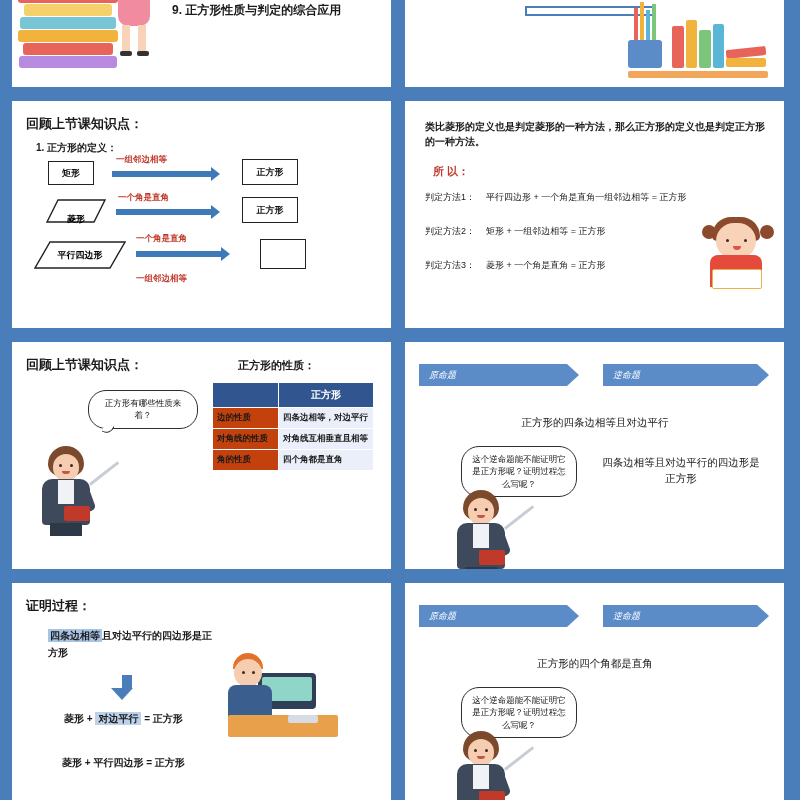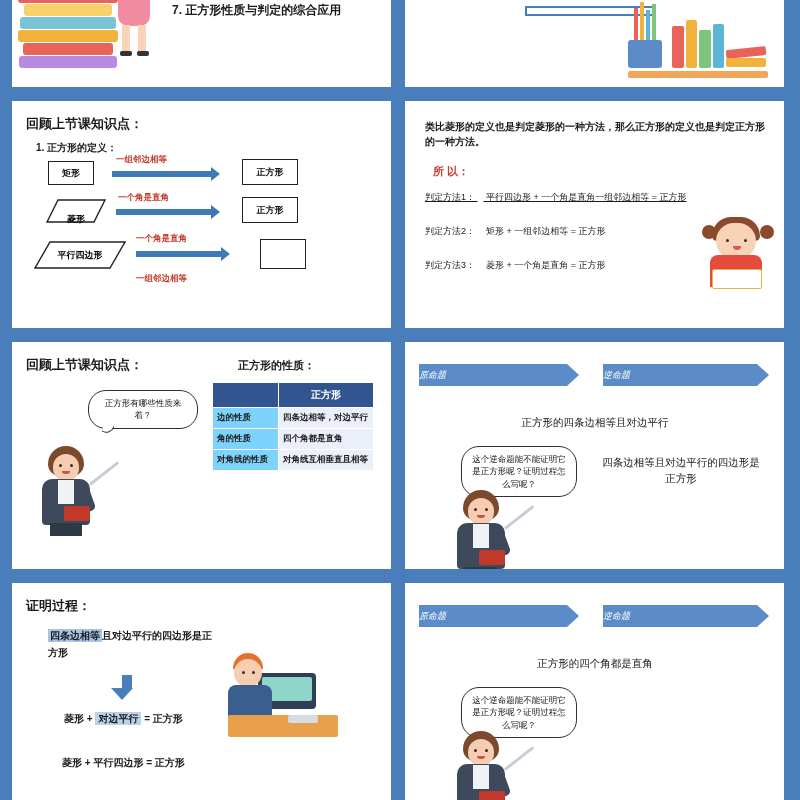--- a/index.html
+++ b/index.html
@@ -107,21 +107,21 @@
   }
   table.props th {
     background: #31558f;
     color: #fff;
     font-size: 10px;
     padding: 5px 4px;
     border: 1px solid #fff;
     font-weight: bold;
   }
   table.props td {
-    background: #7dd3fc;
+    background: #c2410c;
     border: 1px solid #ffffff;
     padding: 4px 4px;
     vertical-align: middle;
     font-weight: bold;
   }
   table.props td.c2 { background: #eaeff9; }
 
   
   .bubble {
     position: absolute;
@@ -158,20 +158,21 @@
   .t-pointer { position: absolute; width: 36px; height: 2.5px; background: #c8ccd4; transform: rotate(-38deg); }
   .t-legs { position: absolute; left: 16px; top: 77px; width: 32px; height: 13px; background: #2e3948; }
 
   
   .chev {
     position: absolute;
     height: 22px;
     background: #5b8cc8;
     display: flex;
     align-items: center;
+    padding-left: 10px;
     font-size: 9px;
     font-style: italic;
     color: #ffffff;
     clip-path: polygon(0 0, calc(100% - 12px) 0, 100% 50%, calc(100% - 12px) 100%, 0 100%);
   }
   .centered {
     position: absolute;
     font-size: 10.5px;
     color: #1a1a1a;
     text-align: center;
@@ -223,21 +224,21 @@
         <div class="bk" style="left:1px; top:78px; width:98px; height:12px; background:#b88be0;"></div>
       </div>
       <div class="girl" style="top:108px;">
 
         <div style="position:absolute;left:10px;top:28px;width:32px;height:30px;background:#f08ba0;border-radius:6px 6px 10px 10px;"></div>
         <div style="position:absolute;left:14px;top:57px;width:8px;height:28px;background:#f8d3b8;"></div>
         <div style="position:absolute;left:30px;top:57px;width:8px;height:28px;background:#f8d3b8;"></div>
         <div style="position:absolute;left:12px;top:83px;width:12px;height:5px;background:#333;border-radius:2px;"></div>
         <div style="position:absolute;left:29px;top:83px;width:12px;height:5px;background:#333;border-radius:2px;"></div>
       </div>
-      <div class="title2" style="top:142px;">7. 正方形性质与判定的综合应用</div>
+      <div class="title2" style="top:142px;">9. 正方形性质与判定的综合应用</div>
     </div>
 
     <div class="slide s2">
       <div class="bar" style="top:146px; left:120px; width:130px;"></div>
       <div class="supplies" style="top:140px;">
         <div style="position:absolute;left:6px;top:8px;width:4px;height:34px;background:#e8645a;"></div>
         <div style="position:absolute;left:12px;top:2px;width:4px;height:40px;background:#f2b33d;"></div>
         <div style="position:absolute;left:18px;top:10px;width:4px;height:32px;background:#5bb5d6;"></div>
         <div style="position:absolute;left:24px;top:4px;width:4px;height:38px;background:#7bc67b;"></div>
         <div style="position:absolute;left:0px;top:40px;width:34px;height:28px;background:#5b8cc8;border-radius:3px;"></div>
@@ -291,21 +292,21 @@
       <div class="shapeBox" style="left:248px; top:138px; width:46px; height:30px;">
         <div class="shapeLabel" style="font-size:0;">正方形</div>
       </div>
       <div style="position:absolute;left:248px;top:138px;width:46px;height:30px;"></div>
     </div>
 
     <div class="slide">
       <div class="txt" style="left:20px; top:18px; width:340px; font-size:10px; font-weight:bold;">类比菱形的定义也是判定菱形的一种方法，那么正方形的定义也是判定正方形的一种方法。</div>
       <div class="txt red" style="left:28px; top:62px; font-size:11px; font-weight:bold;">所 以：</div>
 
-      <div class="txt" style="left:20px; top:90px; width:330px;text-decoration:underline;">
+      <div class="txt" style="left:20px; top:90px; width:330px;">
         <span>判定方法1：</span>
         <span style="display:inline-block;width:6px;"></span>
         <span>平行四边形 + 一个角是直角一组邻边相等 = 正方形</span>
       </div>
       <div class="txt" style="left:20px; top:124px; width:330px;">
         <span>判定方法2：</span>
         <span style="display:inline-block;width:6px;"></span>
         <span>矩形 + 一组邻边相等 = 正方形</span>
       </div>
       <div class="txt" style="left:20px; top:158px; width:330px;">
@@ -354,26 +355,26 @@
         <tbody>
             <tr>
           <th style="width:66px;"></th>
           <th>正方形</th>
         </tr>
         <tr>
           <td>边的性质</td>
           <td class="c2">四条边相等，对边平行</td>
         </tr>
         <tr>
+          <td>对角线的性质</td>
+          <td class="c2">对角线互相垂直且相等</td>
+        </tr>
+        <tr>
           <td>角的性质</td>
           <td class="c2">四个角都是直角</td>
-        </tr>
-        <tr>
-          <td>对角线的性质</td>
-          <td class="c2">对角线互相垂直且相等</td>
         </tr>
       </tbody>
         </table>
     </div>
 
     <div class="slide">
       <div class="chev" style="left:14px; top:22px; width:160px;">原命题</div>
       <div class="chev" style="left:198px; top:22px; width:166px;">逆命题</div>
 
       <div class="centered" style="left:40px; top:72px; width:300px;">正方形的四条边相等且对边平行</div>

